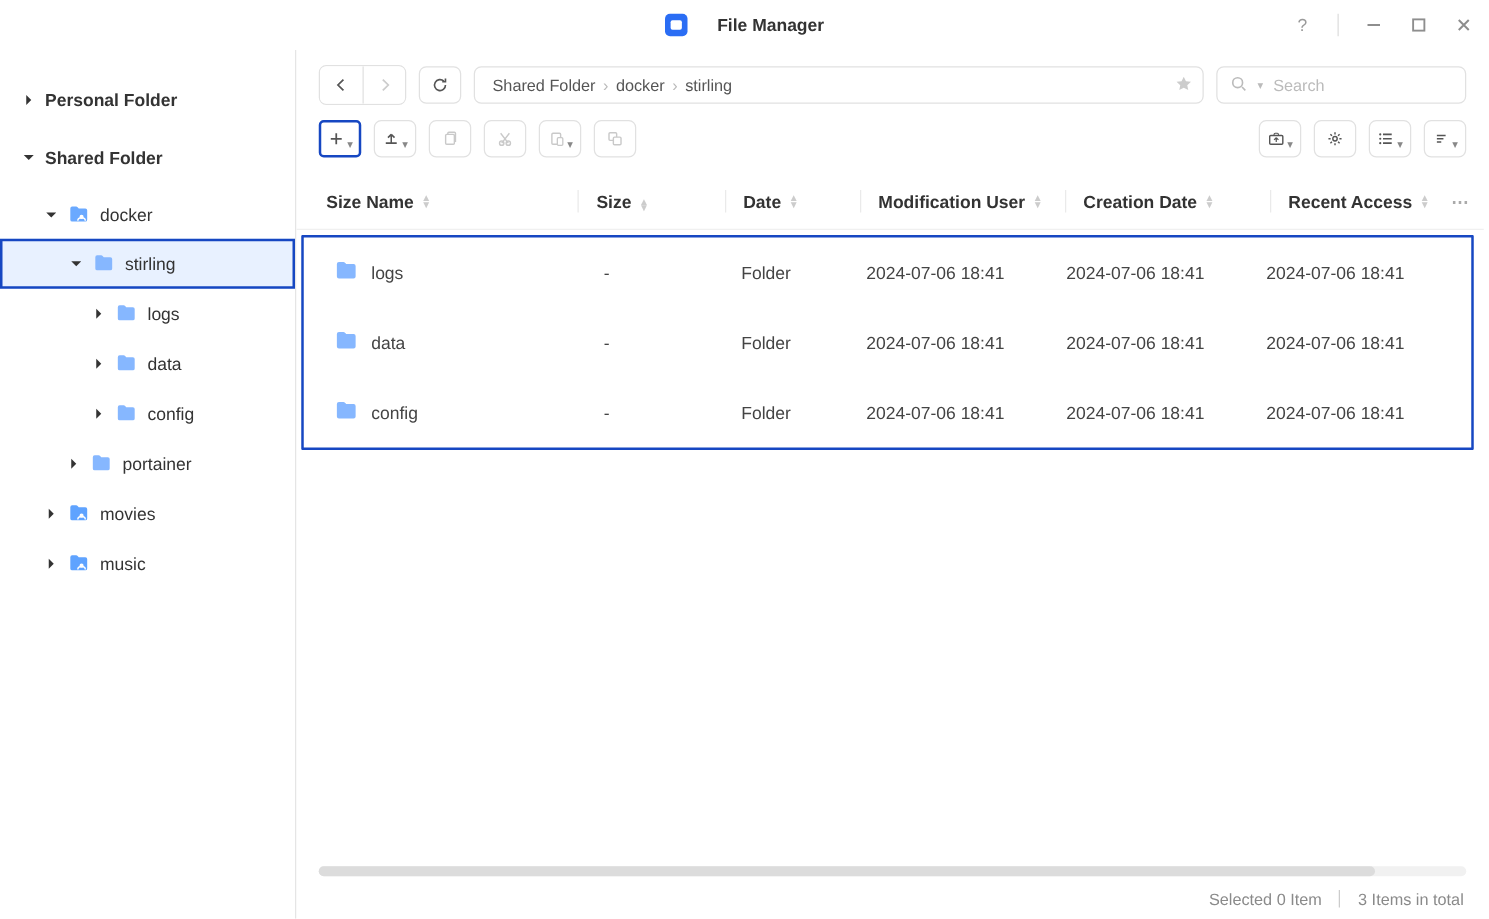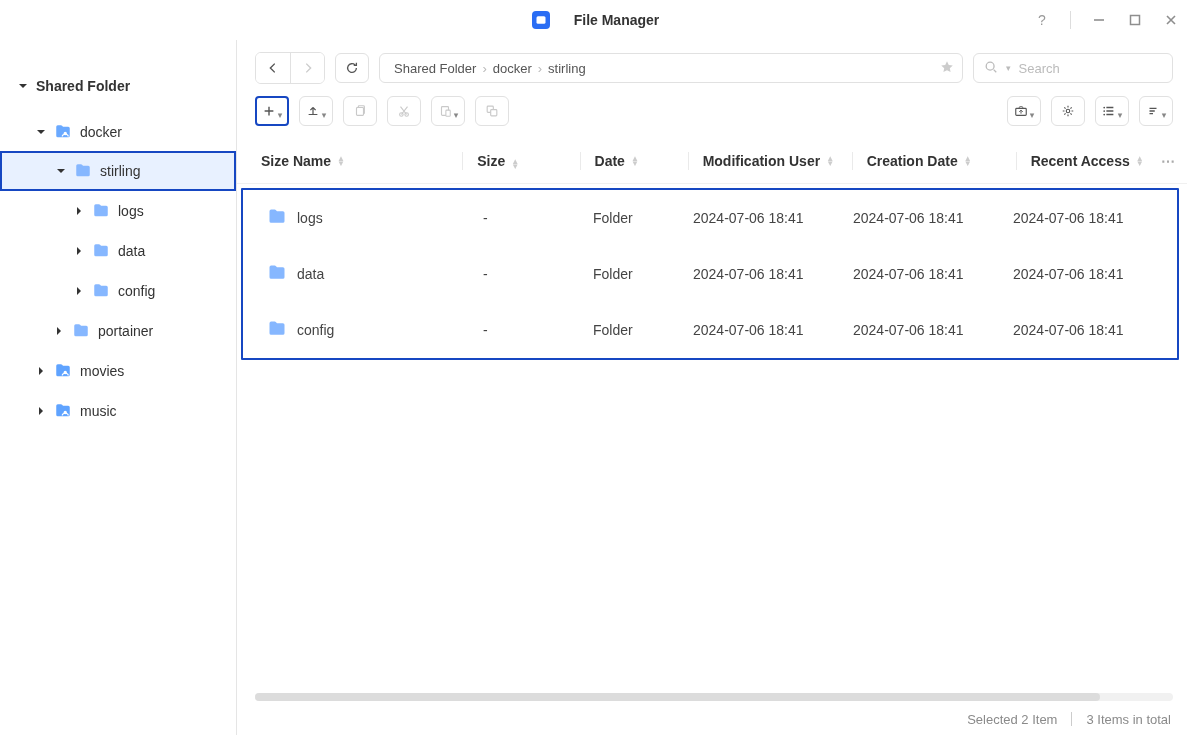--- a/index.html
+++ b/index.html
@@ -209,20 +209,28 @@
           <use href="#i-close"></use>
         </svg>
       </span>
   </div>
 </div>
 
 <div class="body-area">
 
   <div class="sidebar">
 
+    <div class="tree-row lvl0 collapsed">
+      <span class="caret">
+          <svg>
+            <use href="#i-caret"></use>
+          </svg>
+        </span>
+      <span>Personal Folder</span>
+    </div>
     <div class="gap"></div>
 
     <div class="tree-row lvl0">
       <span class="caret">
           <svg>
             <use href="#i-caret"></use>
           </svg>
         </span>
       <span>Shared Folder</span>
     </div>
@@ -506,19 +514,19 @@
           <div class="td col-acc">2024-07-06 18:41</div>
         </div>
       </div>
     </div>
 
     <div class="hscroll">
       <div class="thumb"></div>
     </div>
 
     <div class="statusbar">
-      <span>Selected 2 Item</span>
+      <span>Selected 0 Item</span>
       <span class="vdiv"></span>
       <span>3 Items in total</span>
     </div>
 
   </div>
 </div>
 
 </body></html>

